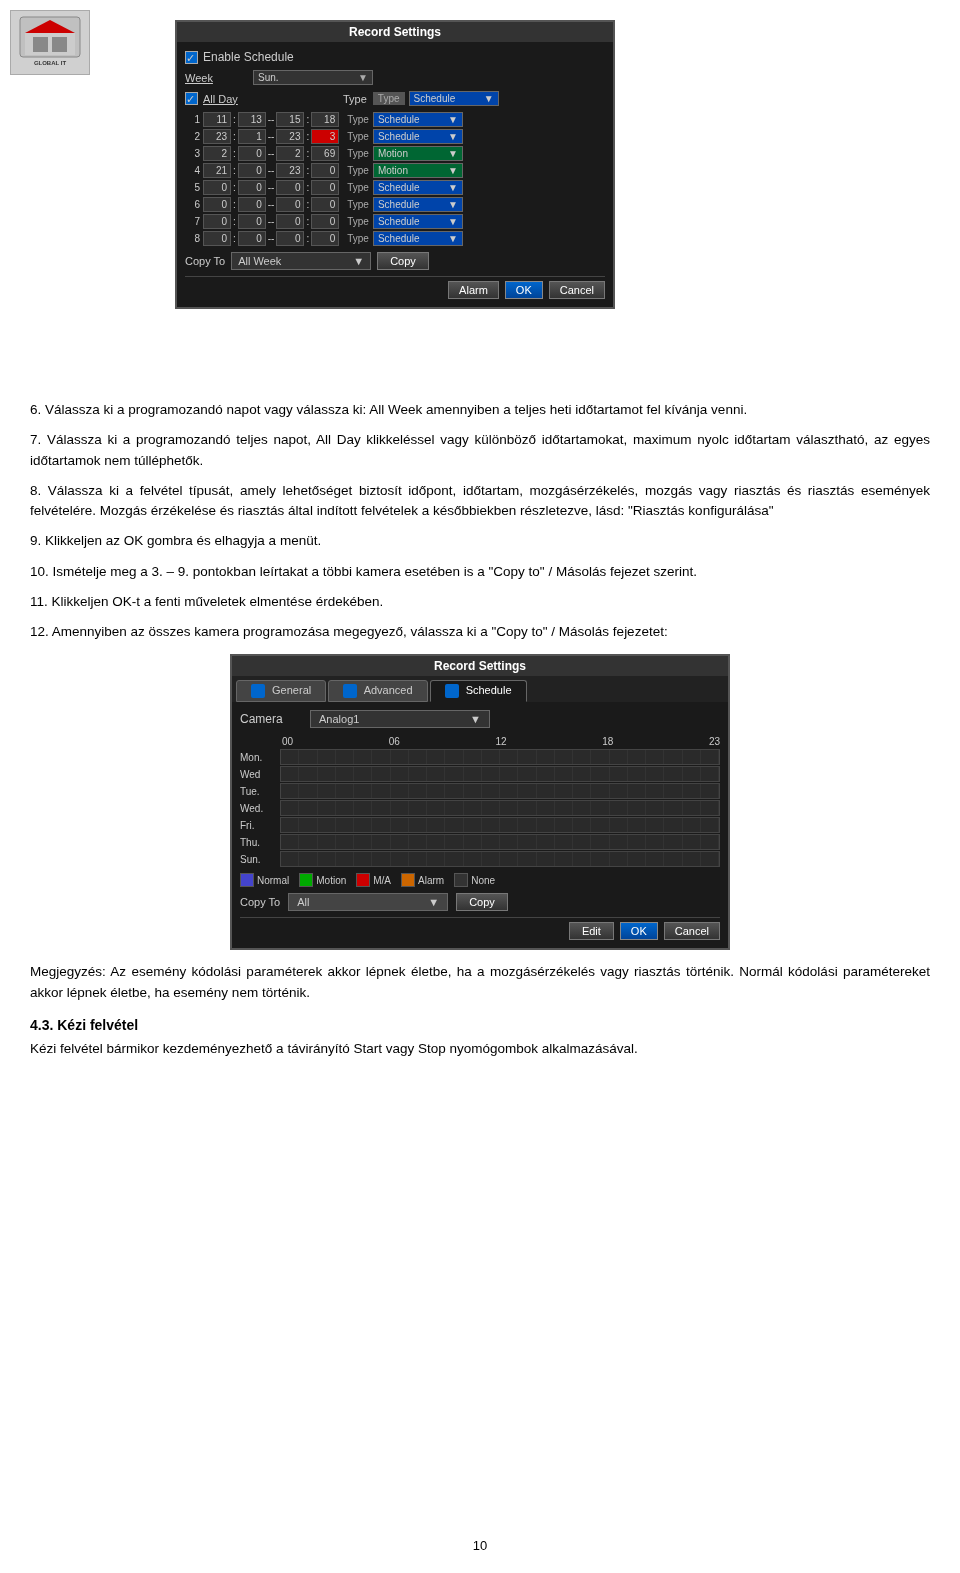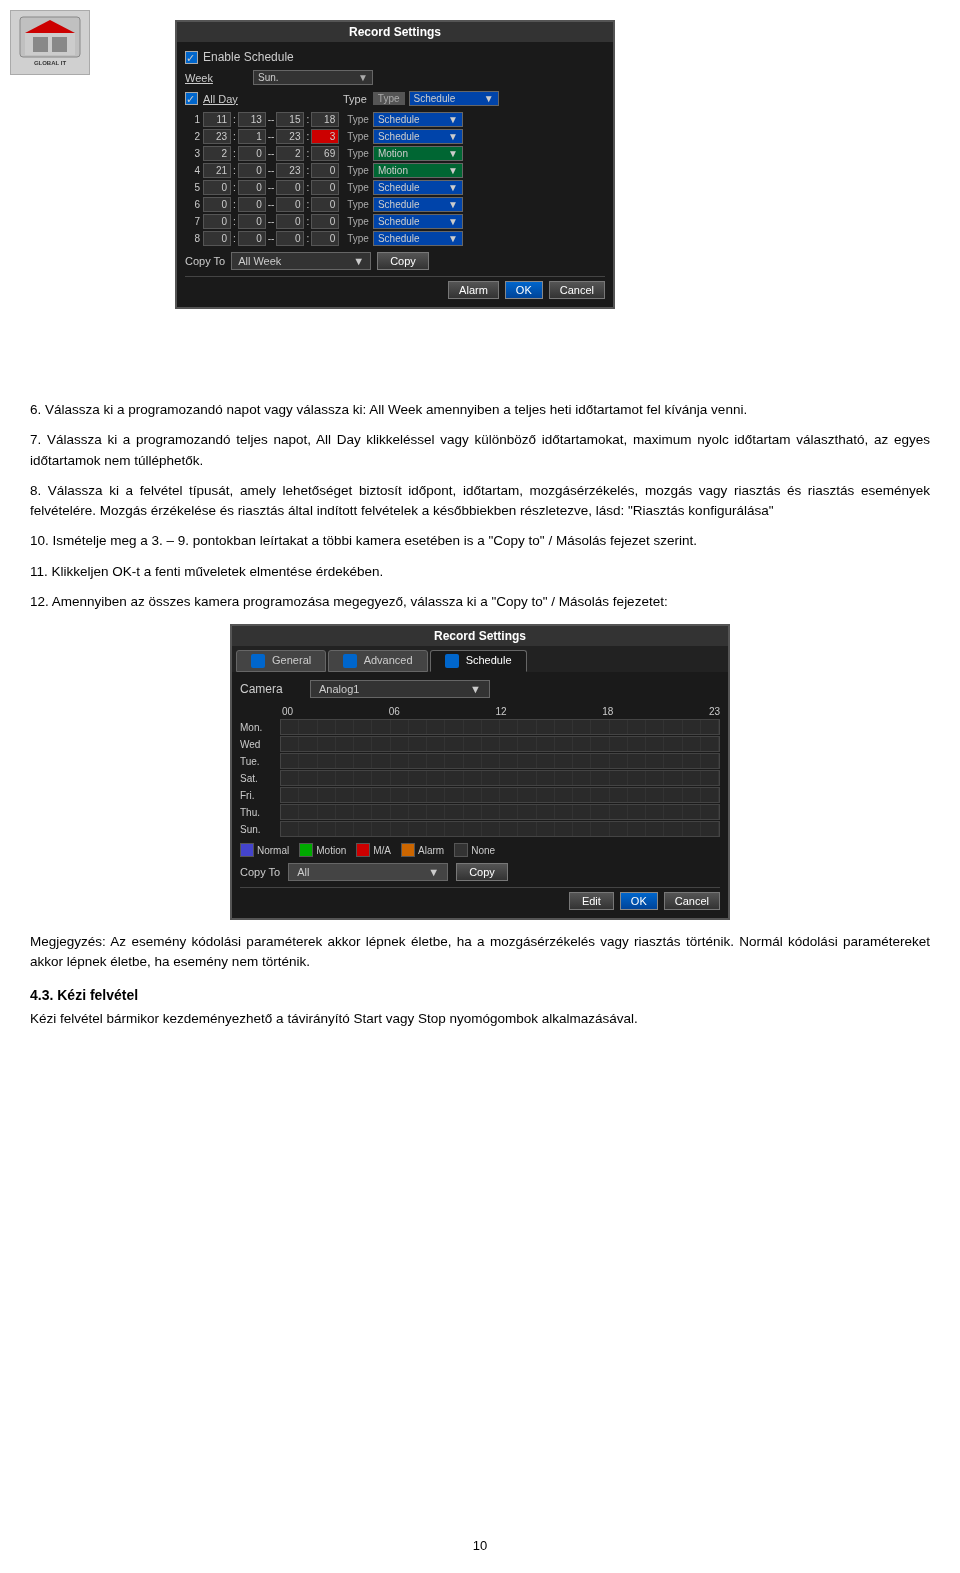--- a/index.html
+++ b/index.html
@@ -668,20 +668,21 @@
         <button class="dvr-cancel-btn">Cancel</button>
       </div>
     </div>
   </div>
 </div>
 
 <div class="main-content">
   <p class="text-paragraph">6. Válassza ki a programozandó napot vagy válassza ki: All Week amennyiben a teljes heti időtartamot fel kívánja venni.</p>
   <p class="text-paragraph">7. Válassza ki a programozandó teljes napot, All Day klikkeléssel vagy különböző időtartamokat, maximum nyolc időtartam választható, az egyes időtartamok nem túlléphetők.</p>
   <p class="text-paragraph">8. Válassza ki a felvétel típusát, amely lehetőséget biztosít időpont, időtartam, mozgásérzékelés, mozgás vagy riasztás és riasztás események felvételére. Mozgás érzékelése és riasztás által indított felvételek a későbbiekben részletezve, lásd: "Riasztás konfigurálása"</p>
+  <p class="text-paragraph">9. Klikkeljen az OK gombra és elhagyja a menüt.</p>
   <p class="text-paragraph">10. Ismételje meg a 3. – 9. pontokban leírtakat a többi kamera esetében is a "Copy to" / Másolás fejezet szerint.</p>
   <p class="text-paragraph">11. Klikkeljen OK-t a fenti műveletek elmentése érdekében.</p>
   <p class="text-paragraph">12. Amennyiben az összes kamera programozása megegyező, válassza ki a "Copy to" / Másolás fejezetet:</p>
 
   <div class="screenshot2-container">
     <div class="dvr-dialog2">
       <div class="dvr-title-bar">Record Settings</div>
 
       <div class="dvr-tabs">
         <div class="dvr-tab dvr-tab-inactive">
@@ -801,21 +802,21 @@
                 <div class="schedule-cell cell-empty"></div>
                 <div class="schedule-cell cell-empty"></div>
                 <div class="schedule-cell cell-empty"></div>
                 <div class="schedule-cell cell-empty"></div>
                 <div class="schedule-cell cell-empty"></div>
                 <div class="schedule-cell cell-empty"></div>
                 <div class="schedule-cell cell-empty"></div>
             </div>
           </div>
           <div class="schedule-row">
-            <div class="schedule-day-name">Sat.</div>
+            <div class="schedule-day-name">Wed.</div>
             <div class="schedule-cells">
               <div class="schedule-cell cell-empty"></div>
                 <div class="schedule-cell cell-empty"></div>
                 <div class="schedule-cell cell-empty"></div>
                 <div class="schedule-cell cell-empty"></div>
                 <div class="schedule-cell cell-empty"></div>
                 <div class="schedule-cell cell-empty"></div>
                 <div class="schedule-cell cell-empty"></div>
                 <div class="schedule-cell cell-empty"></div>
                 <div class="schedule-cell cell-empty"></div>

